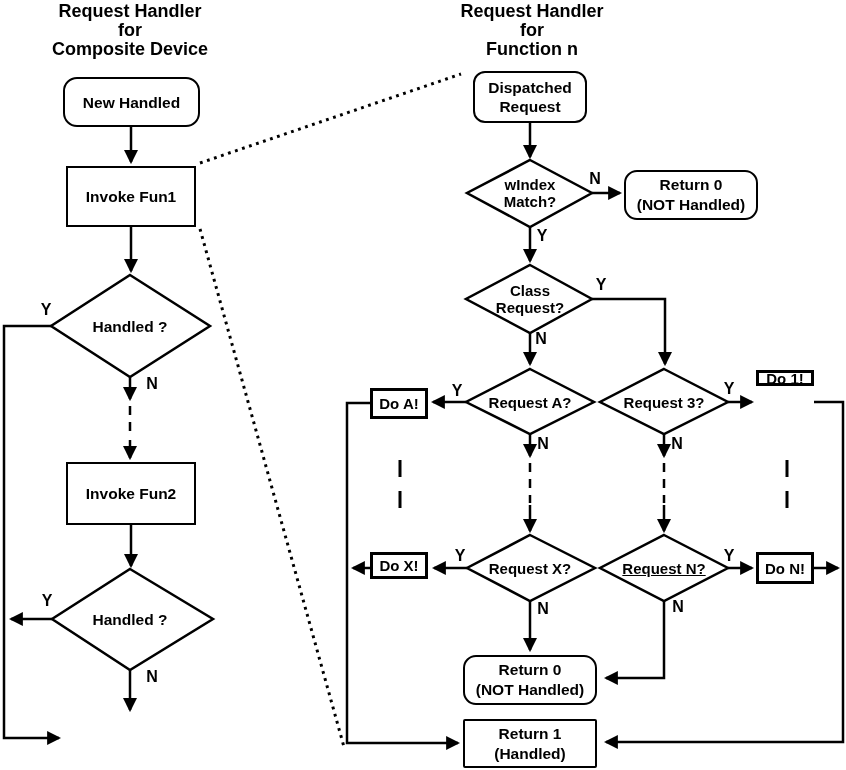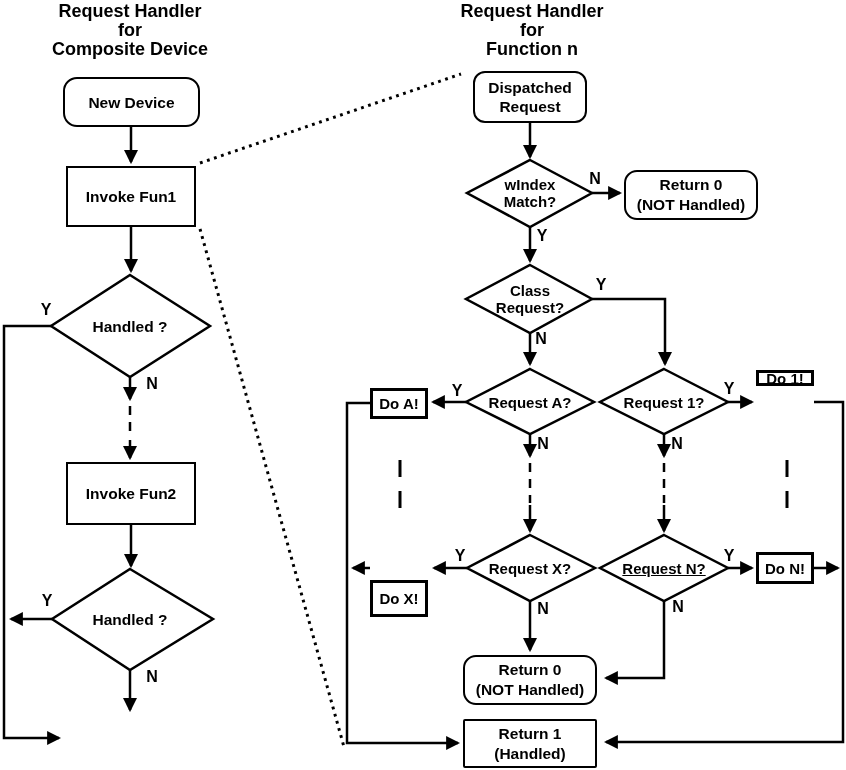--- a/index.html
+++ b/index.html
@@ -88,21 +88,21 @@
     <line x1="370" y1="568" x2="353" y2="568" stroke="#000" stroke-width="2.5" marker-end="url(#ah)"></line>
     <line x1="728" y1="568" x2="752" y2="568" stroke="#000" stroke-width="2.5" marker-end="url(#ah)"></line>
     <line x1="814" y1="568" x2="838" y2="568" stroke="#000" stroke-width="2.5" marker-end="url(#ah)"></line>
     <line x1="530" y1="601" x2="530" y2="650" stroke="#000" stroke-width="2.5" marker-end="url(#ah)"></line>
     <path d="M664,601 L664,678 L606,678" fill="none" stroke="#000" stroke-width="2.5" marker-end="url(#ah)"></path>
   </svg>
 
   <div class="txt title" style="left:30px;top:2px;width:200px;height:57px;">Request Handler
 for
 Composite Device</div>
-  <div class="node round" style="left:63px;top:77px;width:137px;height:50px;">New Device</div>
+  <div class="node round" style="left:63px;top:77px;width:137px;height:50px;">New Handled</div>
   <div class="node proc" style="left:66px;top:166px;width:130px;height:61px;">Invoke Fun1</div>
   <div class="txt" style="left:70px;top:306px;width:120px;height:40px;">Handled ?</div>
   <div class="node proc" style="left:66px;top:462px;width:130px;height:63px;">Invoke Fun2</div>
   <div class="txt" style="left:70px;top:599px;width:120px;height:40px;">Handled ?</div>
 
   <div class="yn" style="left:38px;top:301px;">Y</div>
   <div class="yn" style="left:144px;top:375px;">N</div>
   <div class="yn" style="left:39px;top:592px;">Y</div>
   <div class="yn" style="left:144px;top:668px;">N</div>
 
@@ -111,26 +111,26 @@
 Function n</div>
   <div class="node round" style="left:473px;top:71px;width:114px;height:52px;border-radius:12px;">Dispatched
 Request</div>
   <div class="txt" style="left:480px;top:173px;width:100px;height:40px;line-height:17px;font-size:15px;">wIndex
 Match?</div>
   <div class="node round" style="left:624px;top:170px;width:134px;height:50px;border-radius:13px;line-height:20px;">Return 0
 (NOT Handled)</div>
   <div class="txt" style="left:480px;top:279px;width:100px;height:40px;line-height:17px;font-size:15px;">Class
 Request?</div>
   <div class="txt" style="left:475px;top:392px;width:110px;height:20px;font-size:15px;">Request A?</div>
-  <div class="txt" style="left:609px;top:392px;width:110px;height:20px;font-size:15px;">Request 1?</div>
+  <div class="txt" style="left:609px;top:392px;width:110px;height:20px;font-size:15px;">Request 3?</div>
   <div class="node proc dobox" style="left:370px;top:388px;width:58px;height:31px;">Do A!</div>
   <div class="node proc dobox" style="left:756px;top:370px;width:58px;height:16px;">Do 1!</div>
   <div class="txt" style="left:475px;top:558px;width:110px;height:20px;font-size:15px;">Request X?</div>
   <div class="txt" style="left:609px;top:558px;width:110px;height:20px;font-size:15px;text-decoration:underline;">Request N?</div>
-  <div class="node proc dobox" style="left:370px;top:552px;width:58px;height:37px;margin-top:28px;">Do X!</div>
+  <div class="node proc dobox" style="left:370px;top:552px;width:58px;height:27px;">Do X!</div>
   <div class="node proc dobox" style="left:756px;top:552px;width:58px;height:32px;">Do N!</div>
   <div class="node round" style="left:463px;top:655px;width:134px;height:50px;border-radius:13px;line-height:20px;">Return 0
 (NOT Handled)</div>
   <div class="node round" style="left:463px;top:719px;width:134px;height:49px;border-radius:2px;line-height:20px;">Return 1
 (Handled)</div>
 
   <div class="yn" style="left:587px;top:170px;">N</div>
   <div class="yn" style="left:534px;top:227px;">Y</div>
   <div class="yn" style="left:593px;top:276px;">Y</div>
   <div class="yn" style="left:533px;top:330px;">N</div>

